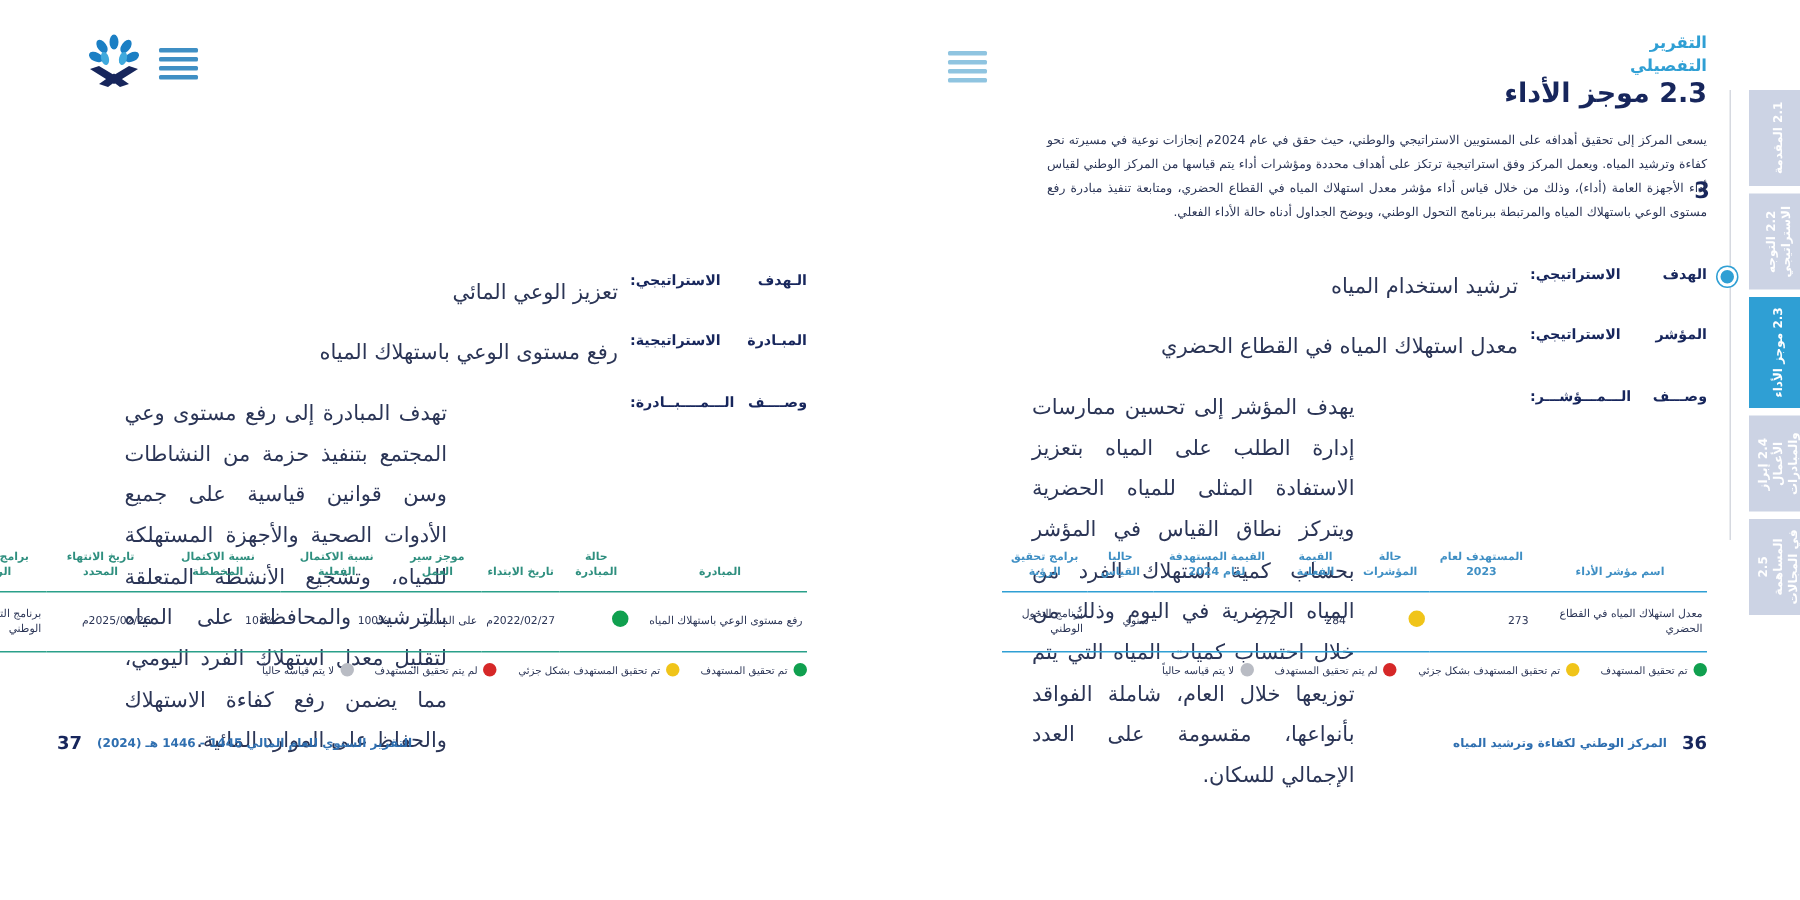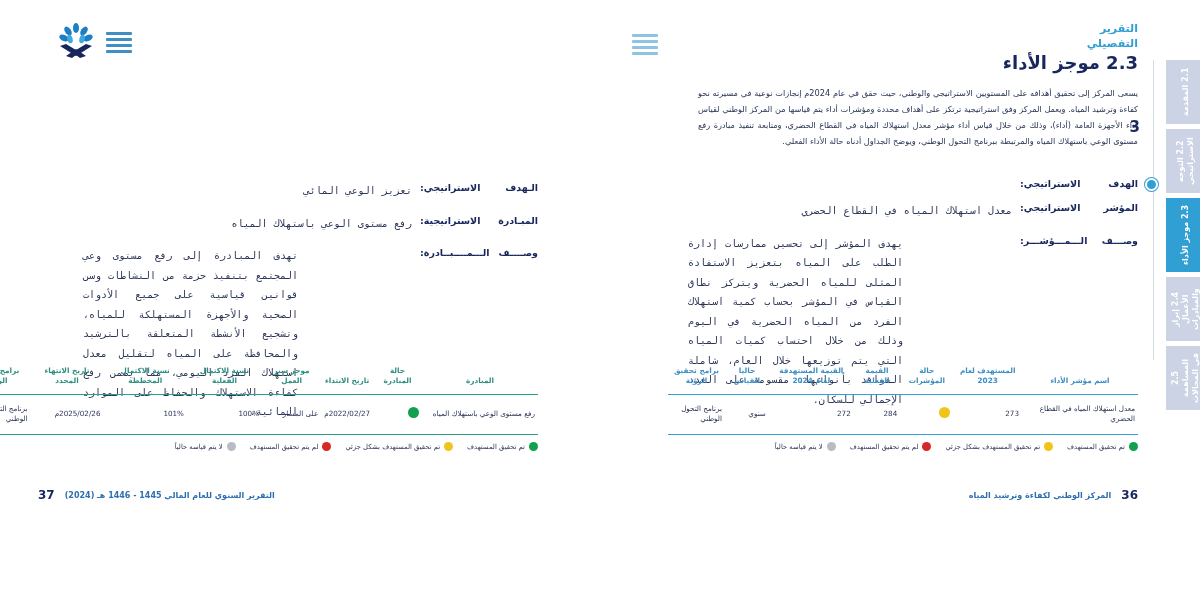--- a/index.html
+++ b/index.html
@@ -68,22 +68,22 @@
   
   .fields{position:absolute;direction:rtl;}
   .fields-right{right:62px;top:178px;width:450px;}
   .fields-left{right:662px;top:182px;width:455px;}
   .frow{display:flex;flex-direction:row;margin-bottom:13px;align-items:flex-start;}
   .flabel{
     flex:0 0 118px;font-size:9.5px;font-weight:bold;color:#17265c;
     text-align:justify;text-align-last:justify;direction:rtl;padding-left:8px;
   }
   .fval{
-    flex:1;font-size:10px;line-height:1.95;color:#2b3556;
-    direction:rtl;text-align:justify;font-family:Liberation Mono, monospace;
+    flex:1;font-size:14px;line-height:1.95;color:#2b3556;
+    direction:rtl;text-align:justify;
   }
   .fval.single{text-align:right;}
   .frow.desc .fval{max-width:215px;margin-right:auto;}
 
   
   .tbl{position:absolute;direction:rtl;}
   .tbl-right{right:62px;top:362px;width:470px;}
   .tbl-left{right:662px;top:362px;width:575px;}
   table{width:100%;border-collapse:collapse;}
   thead th{
@@ -174,20 +174,21 @@
       <div class="rail-tab active" style="height: 62px;">2.3 موجز الأداء</div>
       <div class="rail-tab" style="height: 52px;">2.4 إبراز الأعمال والمبادرات</div>
       <div class="rail-tab" style="height: 52px;">2.5 المساهمة في المجالات</div>
     </div>
 
   <div class="intro">يسعى المركز إلى تحقيق أهدافه على المستويين الاستراتيجي والوطني، حيث حقق في عام 2024م إنجازات نوعية في مسيرته نحو كفاءة وترشيد المياه. ويعمل المركز وفق استراتيجية ترتكز على أهداف محددة ومؤشرات أداء يتم قياسها من المركز الوطني لقياس أداء الأجهزة العامة (أداء)، وذلك من خلال قياس أداء مؤشر معدل استهلاك المياه في القطاع الحضري، ومتابعة تنفيذ مبادرة رفع مستوى الوعي باستهلاك المياه والمرتبطة ببرنامج التحول الوطني، ويوضح الجداول أدناه حالة الأداء الفعلي.</div>
 
   <div class="fields fields-right" id="right-fields">
       <div class="frow">
         <div class="flabel">الهدف الاستراتيجي:</div>
+        <div class="fval single">ترشيد استخدام المياه</div>
       </div>
       <div class="frow">
         <div class="flabel">المؤشر الاستراتيجي:</div>
         <div class="fval single">معدل استهلاك المياه في القطاع الحضري</div>
       </div>
       <div class="frow desc">
         <div class="flabel">وصـــف الـــمـــؤشـــر:</div>
         <div class="fval">يهدف المؤشر إلى تحسين ممارسات إدارة الطلب على المياه بتعزيز الاستفادة المثلى للمياه الحضرية ويتركز نطاق القياس في المؤشر بحساب كمية استهلاك الفرد من المياه الحضرية في اليوم وذلك من خلال احتساب كميات المياه التي يتم توزيعها خلال العام، شاملة الفواقد بأنواعها، مقسومة على العدد الإجمالي للسكان.</div>
       </div>
     </div>

